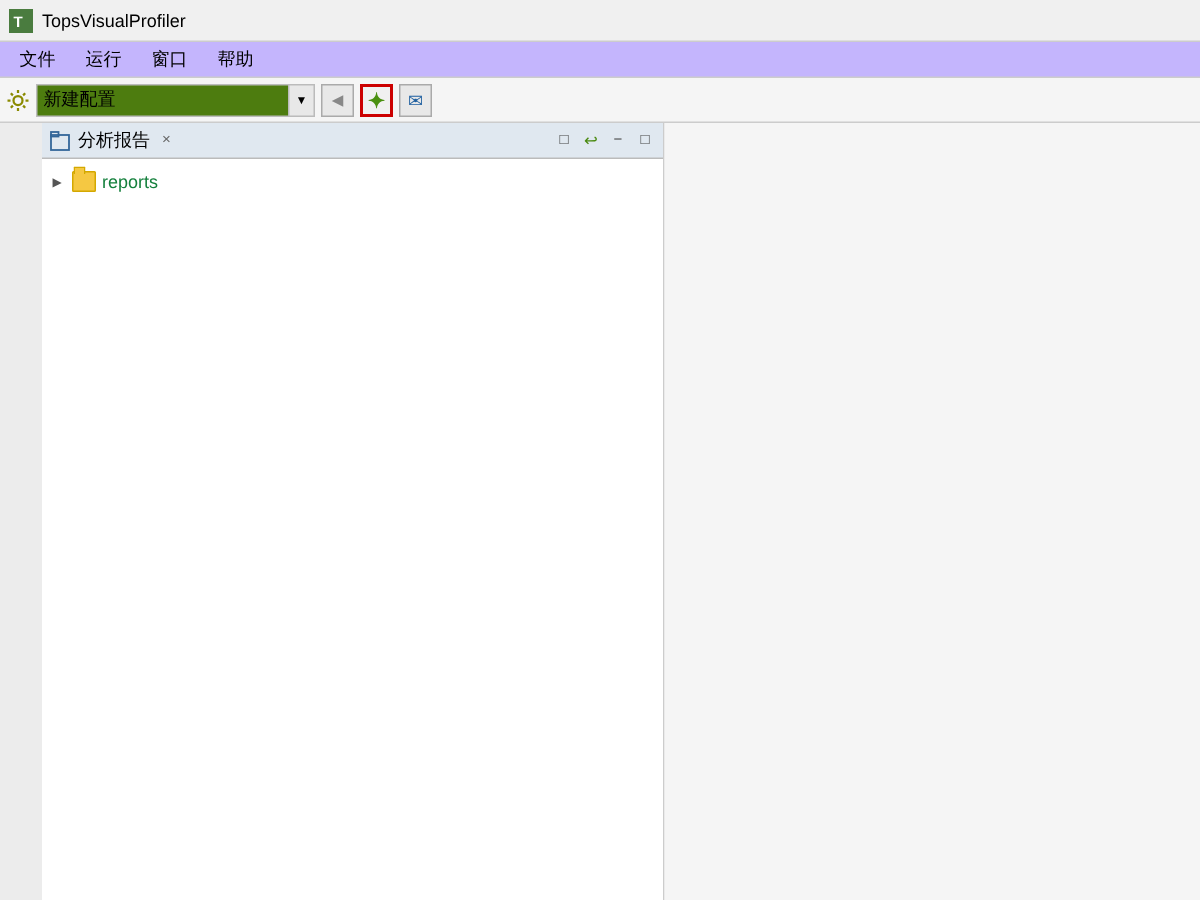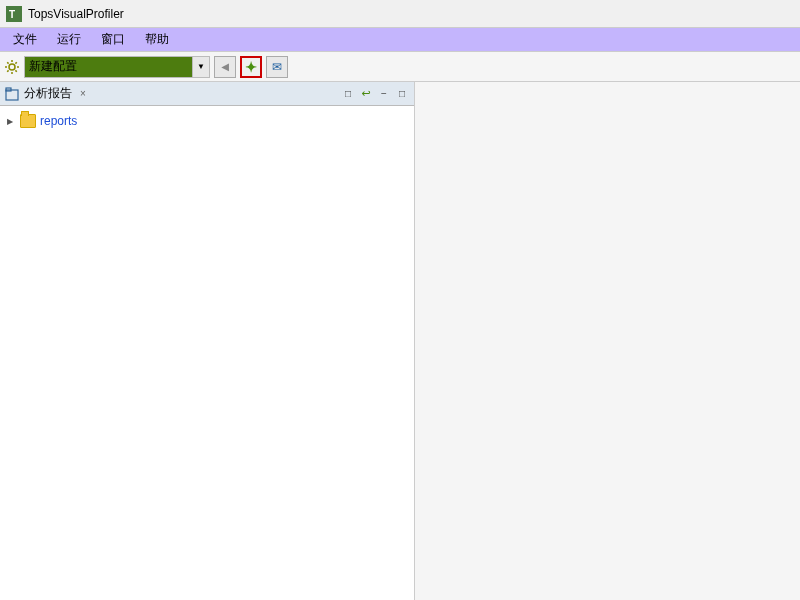--- a/index.html
+++ b/index.html
@@ -142,20 +142,21 @@
       background: #ececec;
     }
 
     
     .left-panel {
       width: 415px;
       background: #f5f5f5;
       border-right: 1px solid #ccc;
       display: flex;
       flex-direction: column;
+      margin-left: 28px;
     }
 
     
     .panel-tab {
       height: 24px;
       background: #e0e8f0;
       border-bottom: 1px solid #bbb;
       display: flex;
       align-items: center;
       padding: 0 4px;
@@ -260,21 +261,21 @@
       width: 6px;
       height: 4px;
       background: #f5c842;
       border: 1px solid #d4a800;
       border-bottom: none;
       border-radius: 1px 1px 0 0;
     }
 
     .tree-item-label {
       font-size: 12px;
-      color: #1d4ed8;
+      color: #15803d;
     }
 
     
     .right-panel {
       flex: 1;
       background: #f5f5f5;
     }
   </style>
 </head>
 <body>

